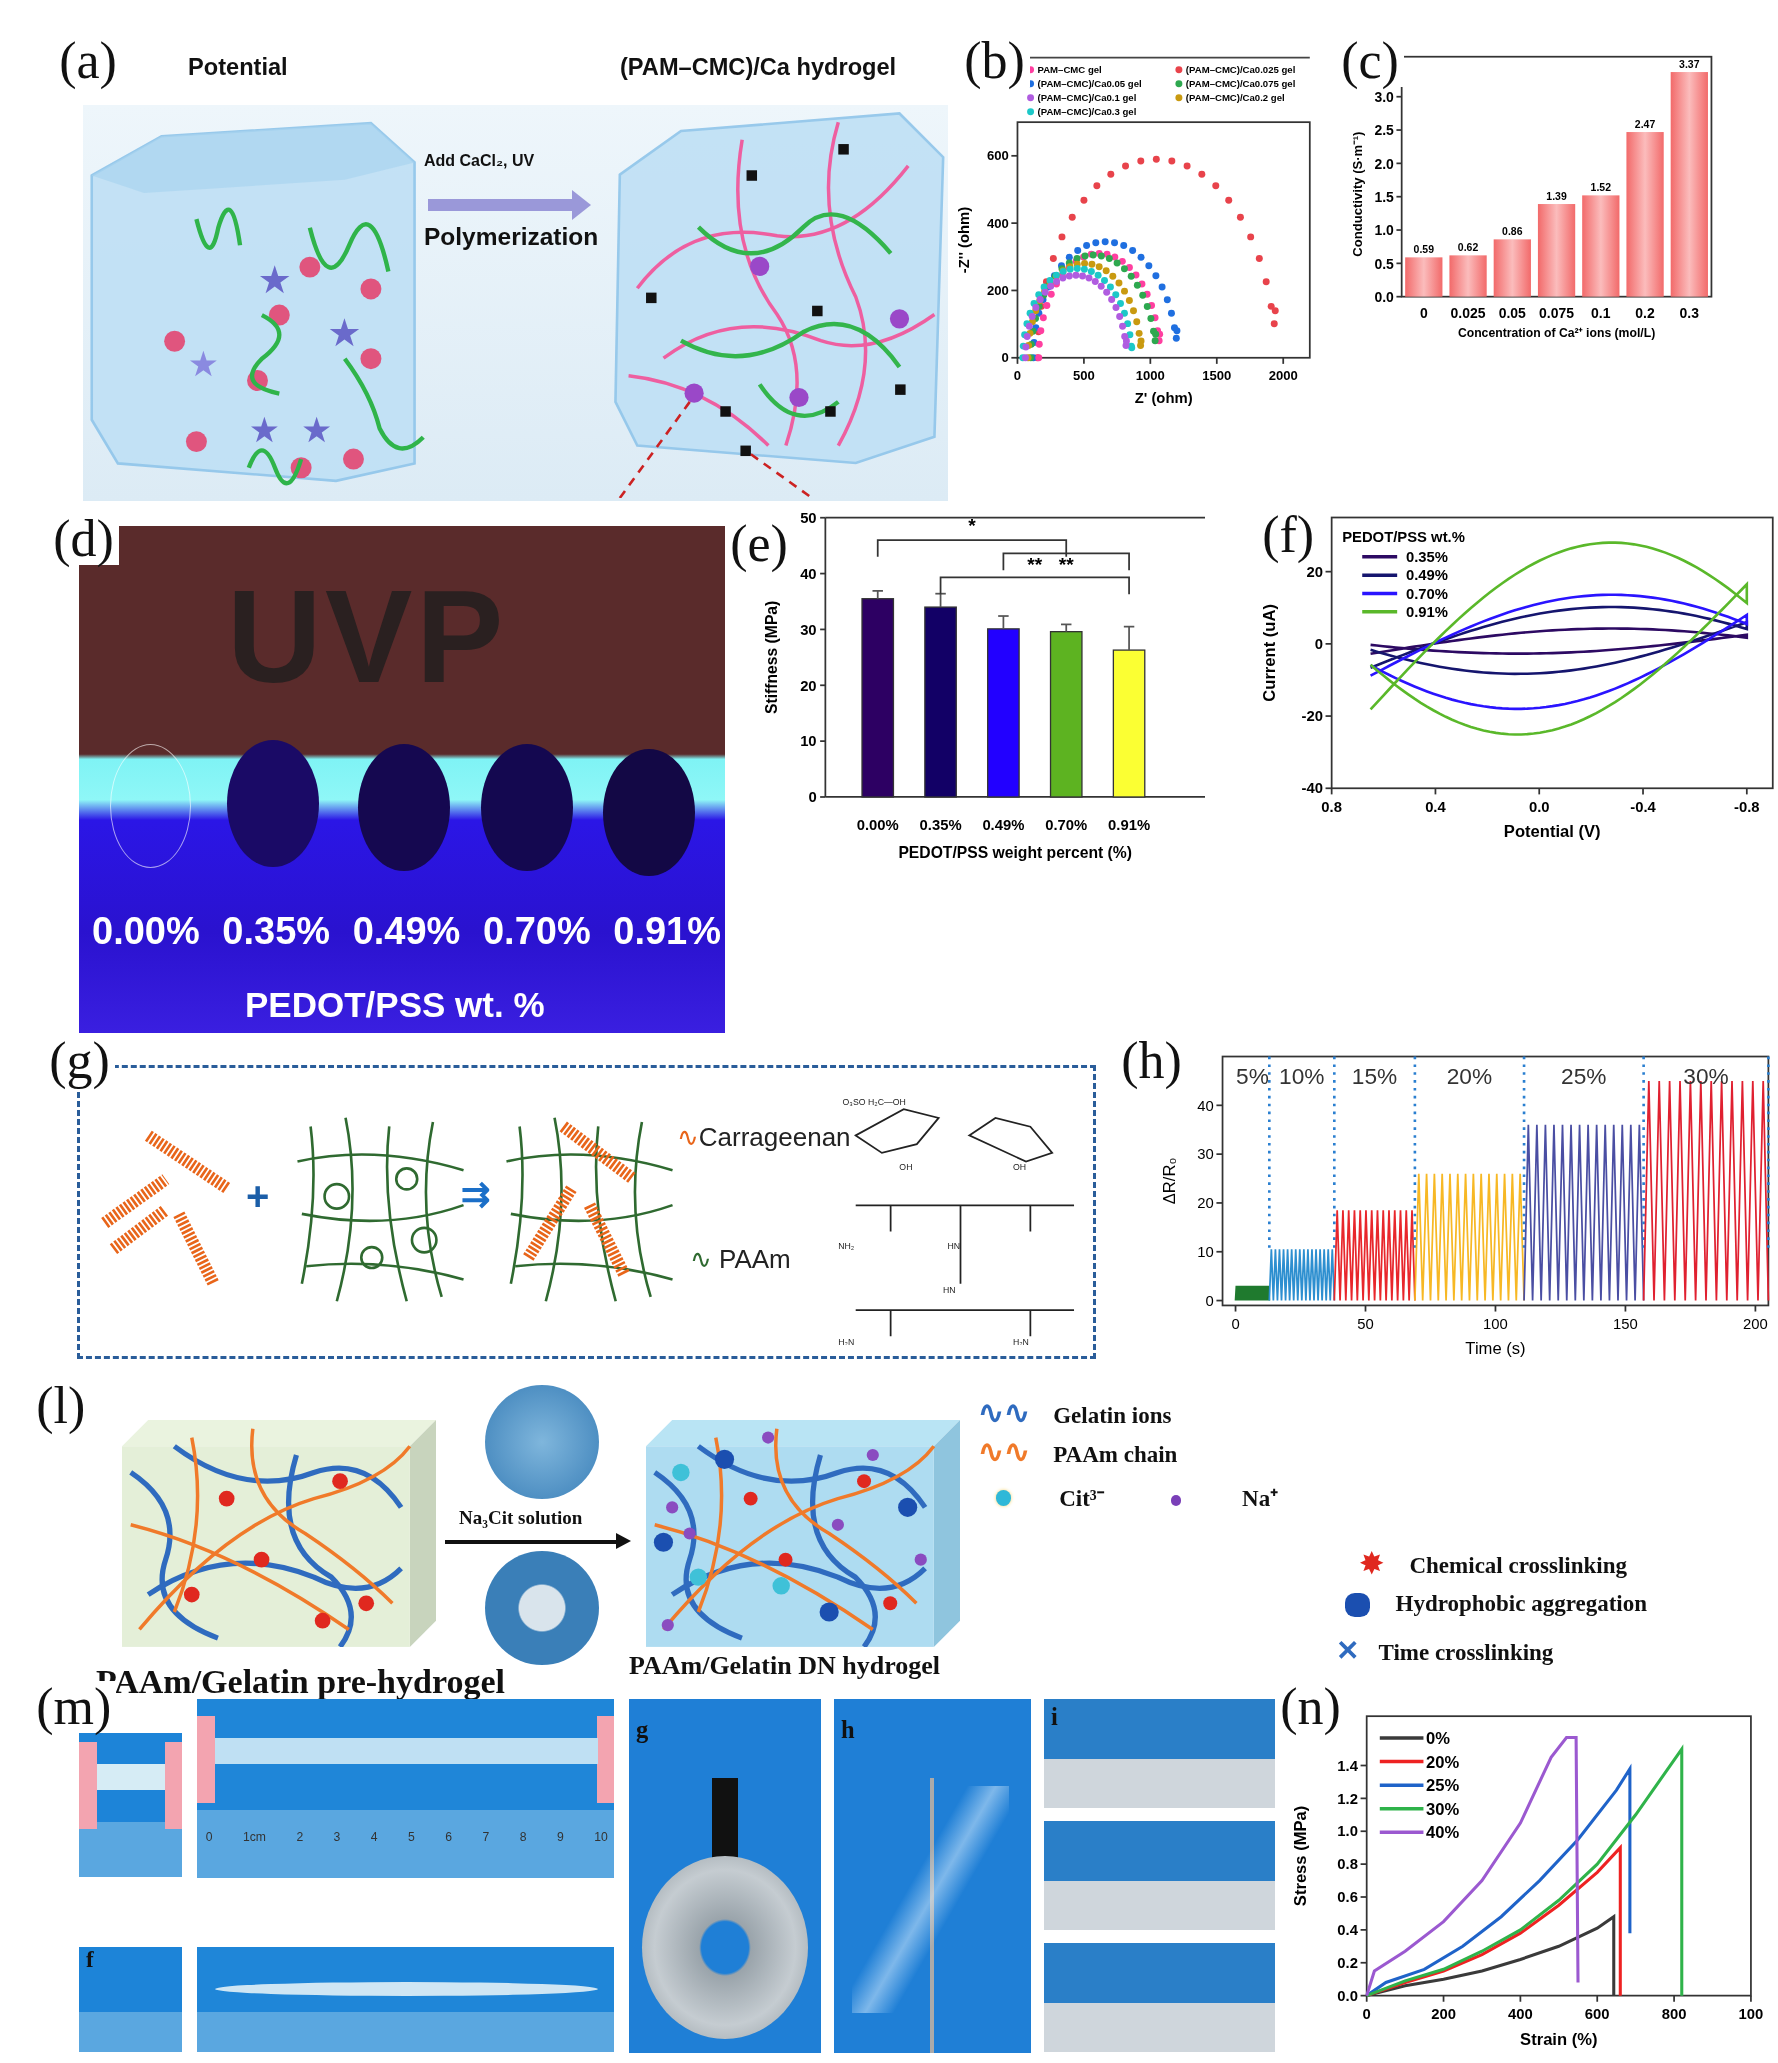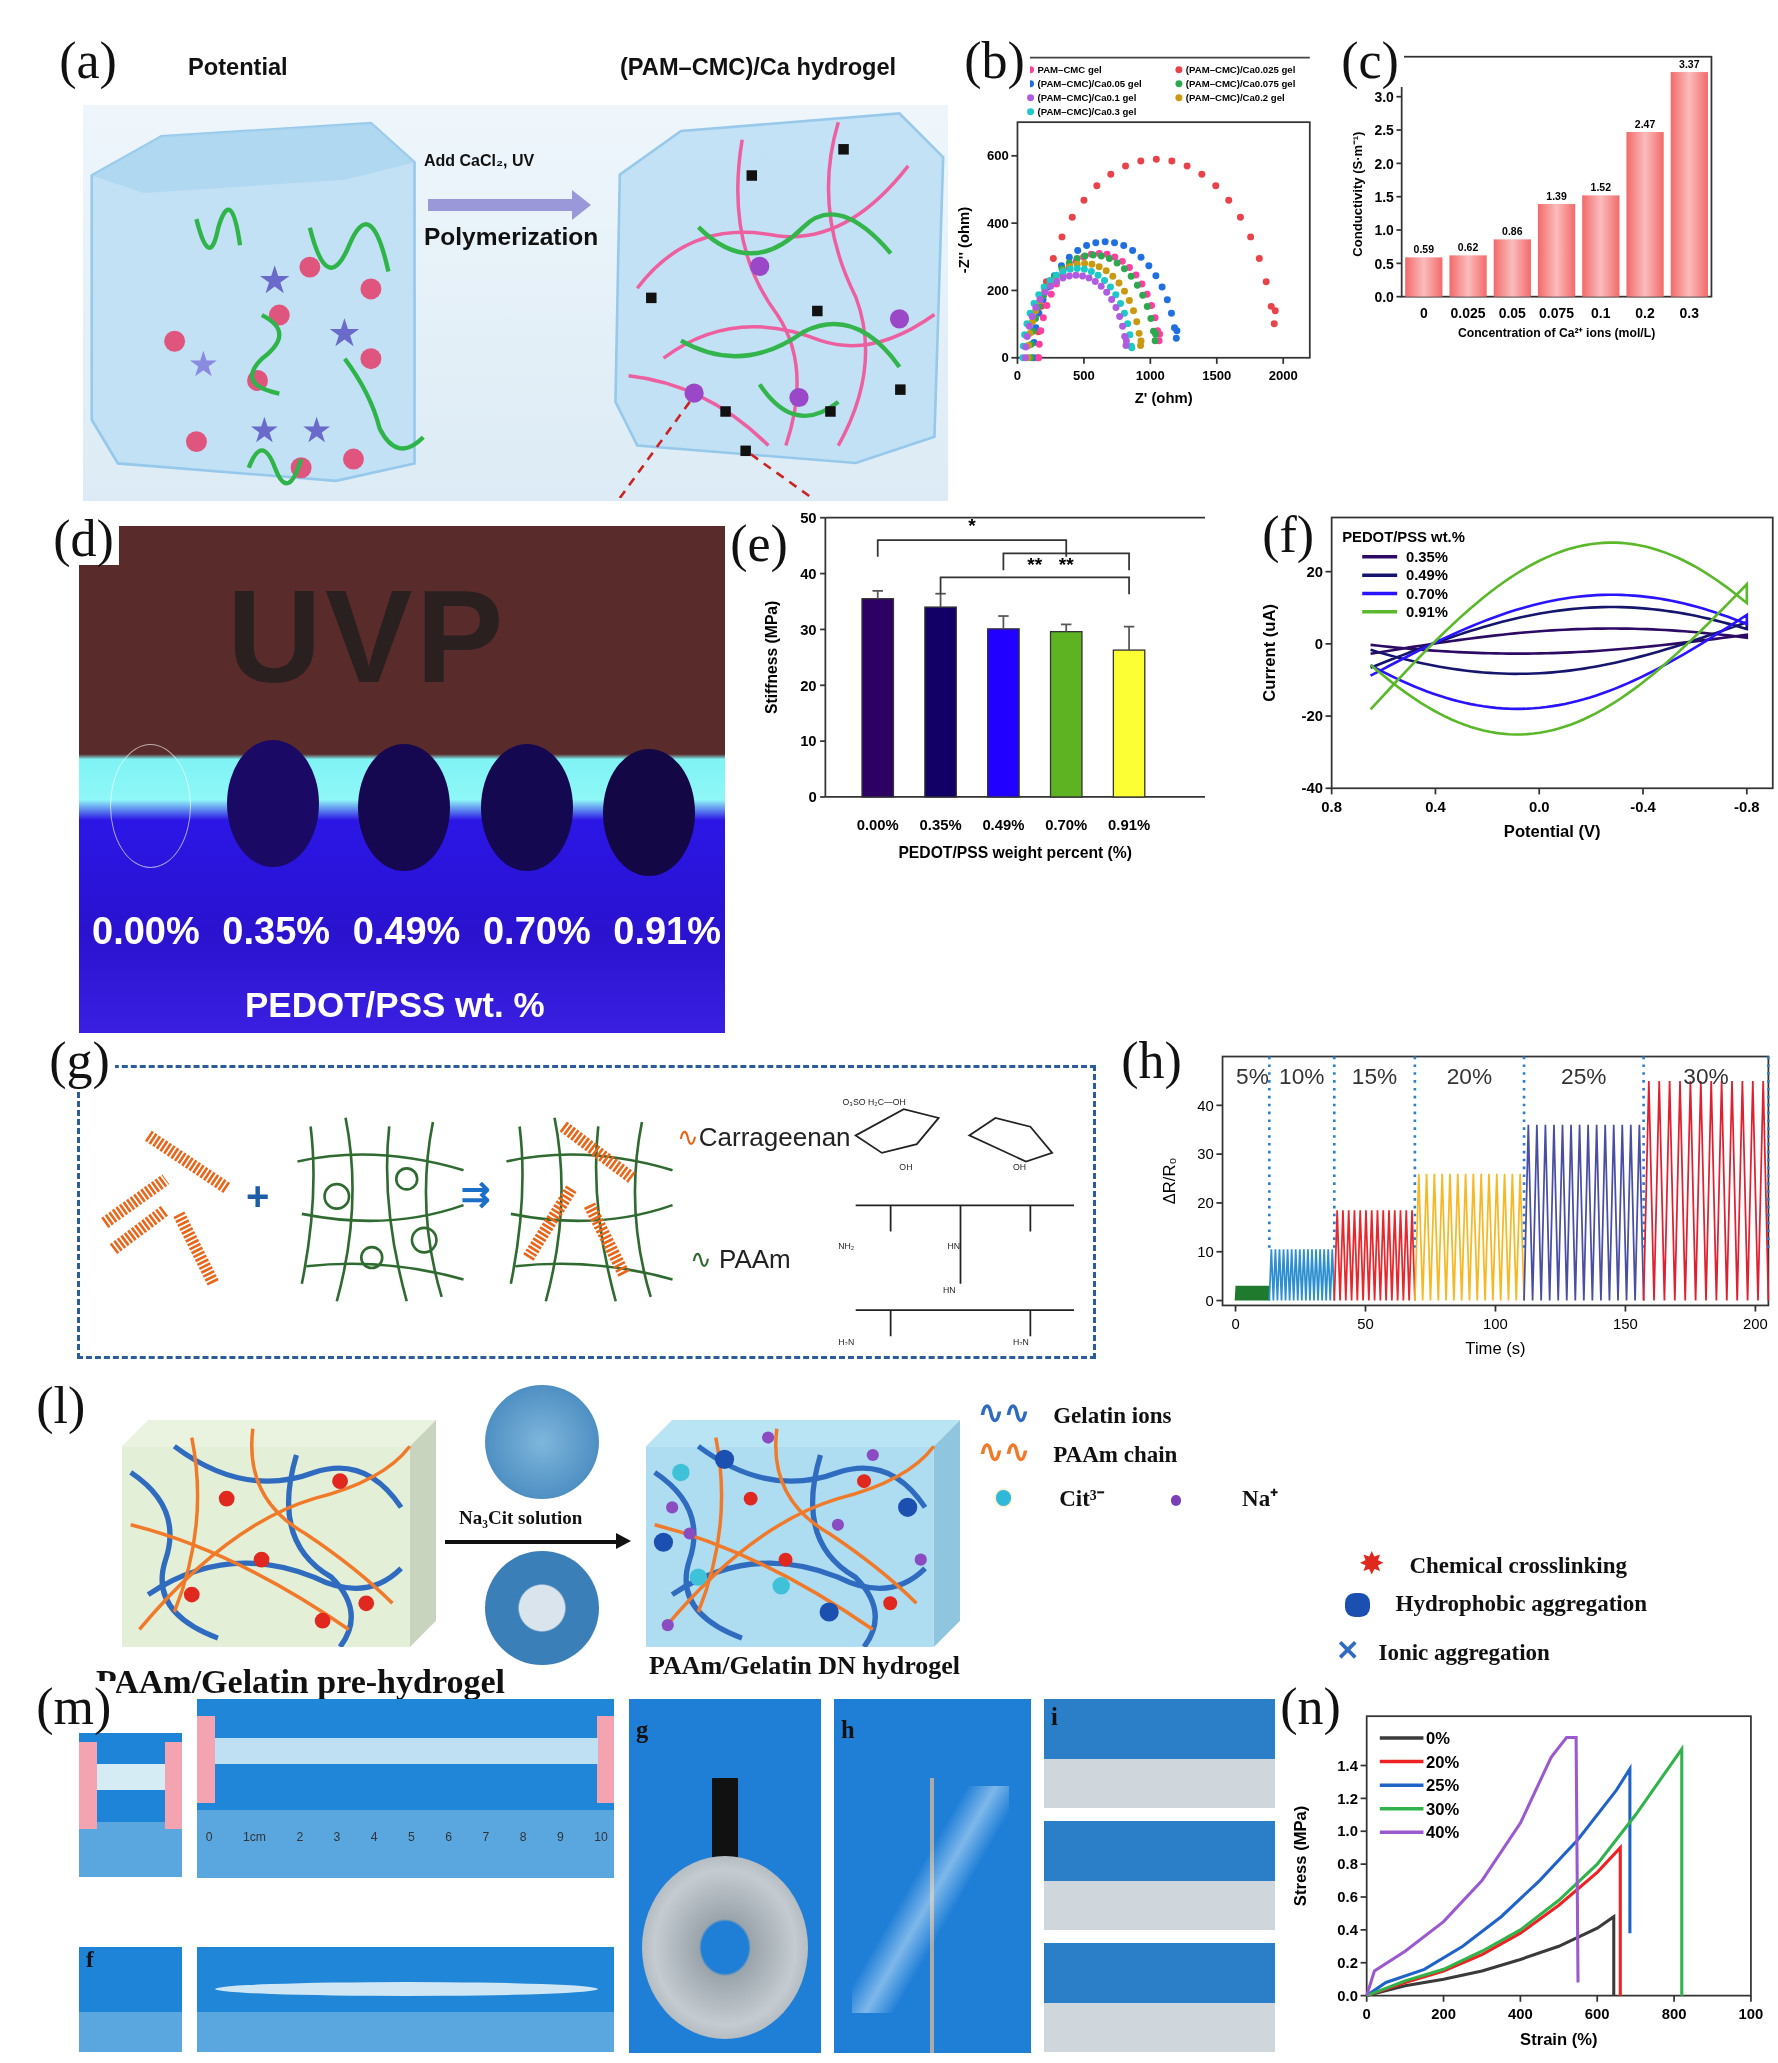--- a/index.html
+++ b/index.html
@@ -653,29 +653,29 @@
         <circle cx="140" cy="20" r="7"></circle>
         <circle cx="30" cy="100" r="7"></circle>
         <circle cx="50" cy="130" r="7"></circle>
         <circle cx="220" cy="120" r="7"></circle>
         <circle cx="315" cy="160" r="7"></circle>
         <circle cx="25" cy="235" r="7"></circle>
         <circle cx="260" cy="40" r="7"></circle>
       </g>
   </svg>
   <div style="position:absolute;left:96px;top:287px;font-family:'Liberation Serif',serif;font-weight:bold;font-size:34px;">PAAm/Gelatin pre-hydrogel</div>
-  <div style="position:absolute;left:629px;top:275px;font-family:'Liberation Serif',serif;font-weight:bold;font-size:26px;margin-left:20px;">PAAm/Gelatin DN hydrogel</div>
+  <div style="position:absolute;left:629px;top:275px;font-family:'Liberation Serif',serif;font-weight:bold;font-size:26px;">PAAm/Gelatin DN hydrogel</div>
 
   <div style="position:absolute;left:978px;top:17.5px;font-family:'Liberation Serif',serif;font-weight:bold;font-size:23px;">
     <div style="position:absolute;left:0;top:0;width:349px;"><span style="color:#2f6bbf;font-size:31px;">∿∿</span> <span style="margin-left:17.5px;">Gelatin ions</span></div>
     <div style="position:absolute;left:0;top:39px;width:349px;"><span style="color:#f07a2a;font-size:31px;">∿∿</span> <span style="margin-left:17.5px;">PAAm chain</span></div>
     <div style="position:absolute;left:17.5px;top:87px;width:349px;"><span style="display:inline-block;width:15.7px;height:15.7px;border-radius:50%;background:#2fb8d8;box-shadow:0 0 3.5px #f5d36b;"></span><span style="margin-left:48px;">Cit³⁻</span><span style="display:inline-block;width:10.5px;height:10.5px;border-radius:50%;background:#7a3fb8;margin-left:66px;"></span><span style="margin-left:61px;">Na⁺</span></div>
     <div style="position:absolute;left:382px;top:153px;width:384px;"><span style="color:#e0281f;font-size:28px;">✸</span><span style="margin-left:26px;">Chemical crosslinking</span></div>
     <div style="position:absolute;left:367px;top:197px;width:402px;"><span style="display:inline-block;width:24.5px;height:24.5px;border-radius:40%;background:#1b4fb0;vertical-align:middle;"></span><span style="margin-left:26px;">Hydrophobic aggregation</span></div>
-    <div style="position:absolute;left:358px;top:240px;width:384px;"><span style="color:#2f6bbf;font-size:28px;">✕</span><span style="margin-left:19px;">Ionic aggregation</span></div>
+    <div style="position:absolute;left:358px;top:240px;width:384px;"><span style="color:#2f6bbf;font-size:28px;">✕</span><span style="margin-left:19px;">Time crosslinking</span></div>
   </div>
 </div>
 
 <div class="panel" style="left:0;top:1681px;width:1275px;height:383px;">
   <div class="plabel" style="left:31px;top:0;">(m)</div>
   <div class="photo" style="left:79px;top:52px;width:103px;height:144px;background:linear-gradient(#1d84d8 62%,#5aa7e0 62%);">
     <div style="position:absolute;left:0;top:8.7px;width:17.5px;height:87px;background:#f3a4b0;"></div>
     <div style="position:absolute;right:0;top:8.7px;width:17.5px;height:87px;background:#f3a4b0;"></div>
     <div style="position:absolute;left:17.5px;top:31px;width:68px;height:26px;background:#d6ecf5;"></div>
   </div>

